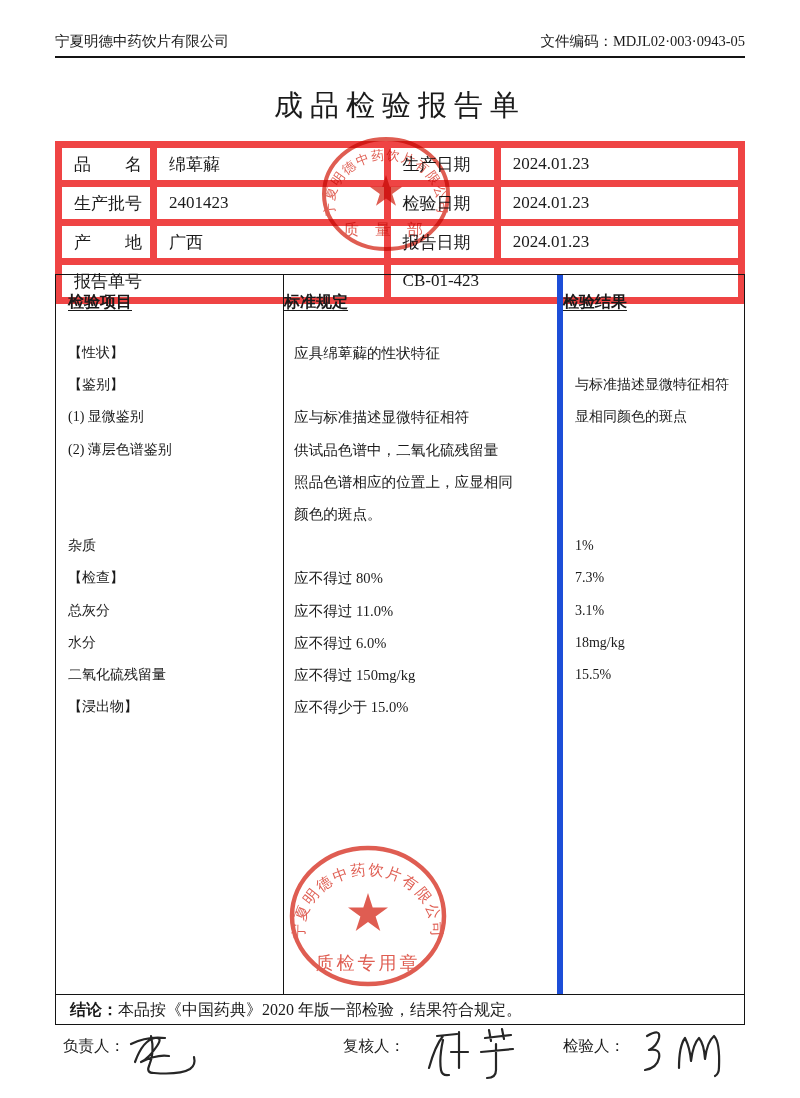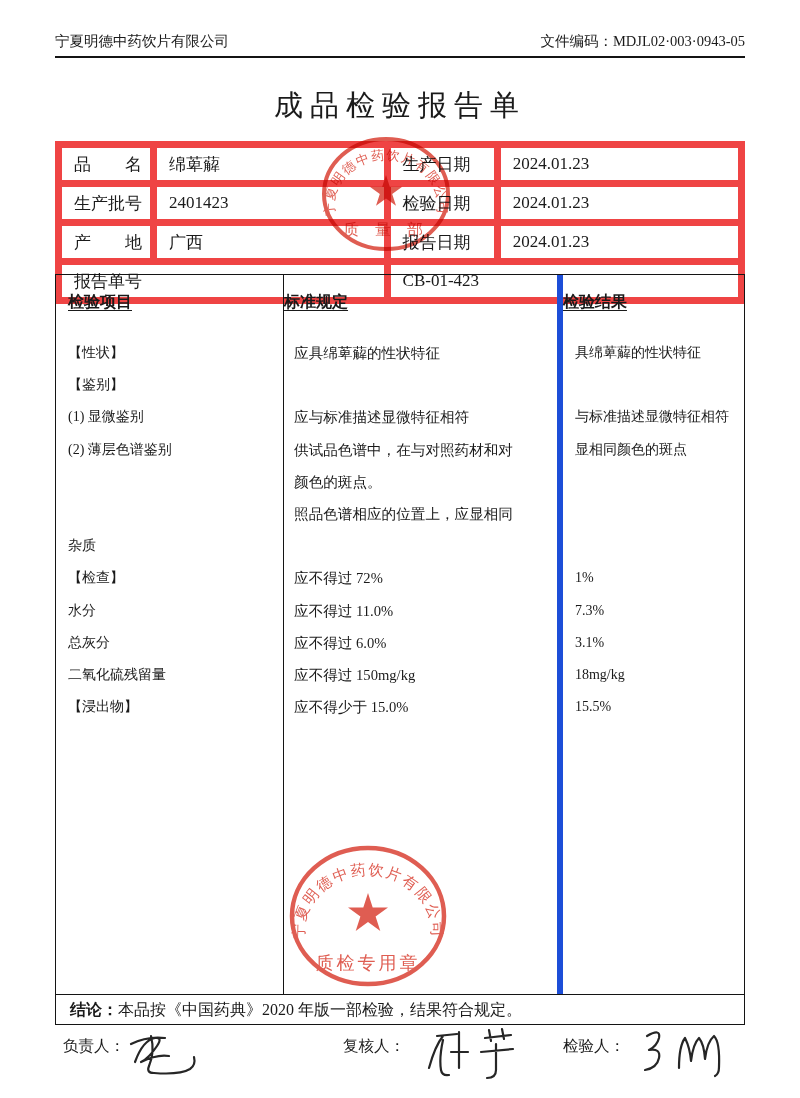--- a/index.html
+++ b/index.html
@@ -93,47 +93,46 @@
       <div class="mt-head left"><span>检验项目</span></div>
       <div class="mt-lines">
         <div class="ln">【性状】</div>
         <div class="ln">【鉴别】</div>
         <div class="ln">(1) 显微鉴别</div>
         <div class="ln">(2) 薄层色谱鉴别</div>
         <div class="ln"></div>
         <div class="ln"></div>
         <div class="ln">杂质</div>
         <div class="ln">【检查】</div>
+        <div class="ln">总灰分</div>
         <div class="ln">水分</div>
-        <div class="ln">总灰分</div>
         <div class="ln">二氧化硫残留量</div>
         <div class="ln">【浸出物】</div>
       </div>
     </div>
     <div class="mt-col mt-col2">
       <div class="mt-head center"><span>标准规定</span></div>
       <div class="mt-lines">
         <div class="ln">应具绵萆薢的性状特征</div>
         <div class="ln"></div>
         <div class="ln">应与标准描述显微特征相符</div>
-        <div class="ln">供试品色谱中，在与对照药材和对</div>
+        <div class="ln">供试品色谱中，二氧化硫残留量</div>
+        <div class="ln">照品色谱相应的位置上，应显相同</div>
         <div class="ln">颜色的斑点。</div>
-        <div class="ln">照品色谱相应的位置上，应显相同</div>
         <div class="ln"></div>
-        <div class="ln">应不得过 72%</div>
+        <div class="ln">应不得过 80%</div>
         <div class="ln">应不得过 11.0%</div>
         <div class="ln">应不得过 6.0%</div>
         <div class="ln">应不得过 150mg/kg</div>
         <div class="ln">应不得少于 15.0%</div>
       </div>
     </div>
     <div class="mt-col mt-col3">
       <div class="mt-head center"><span>检验结果</span></div>
       <div class="mt-lines">
-        <div class="ln">具绵萆薢的性状特征</div>
         <div class="ln"></div>
         <div class="ln">与标准描述显微特征相符</div>
         <div class="ln">显相同颜色的斑点</div>
         <div class="ln"></div>
         <div class="ln"></div>
         <div class="ln"></div>
         <div class="ln">1%</div>
         <div class="ln">7.3%</div>
         <div class="ln">3.1%</div>
         <div class="ln">18mg/kg</div>

